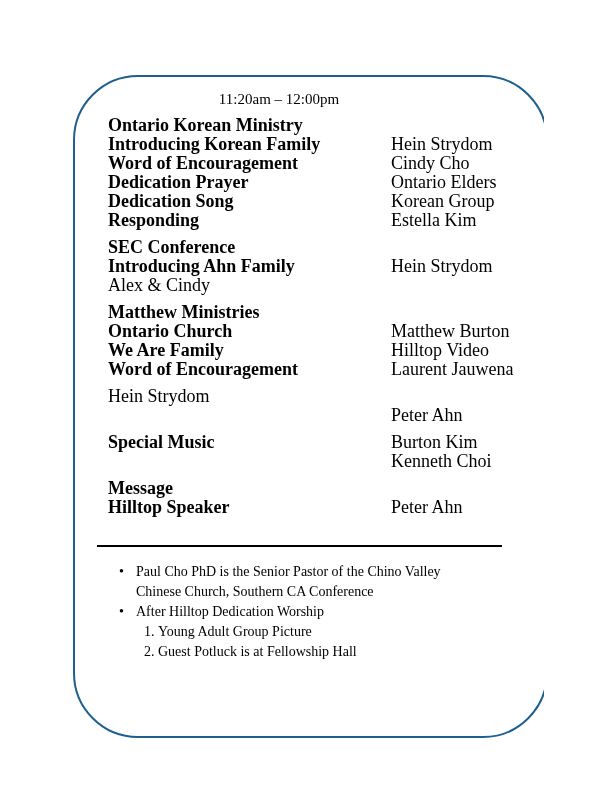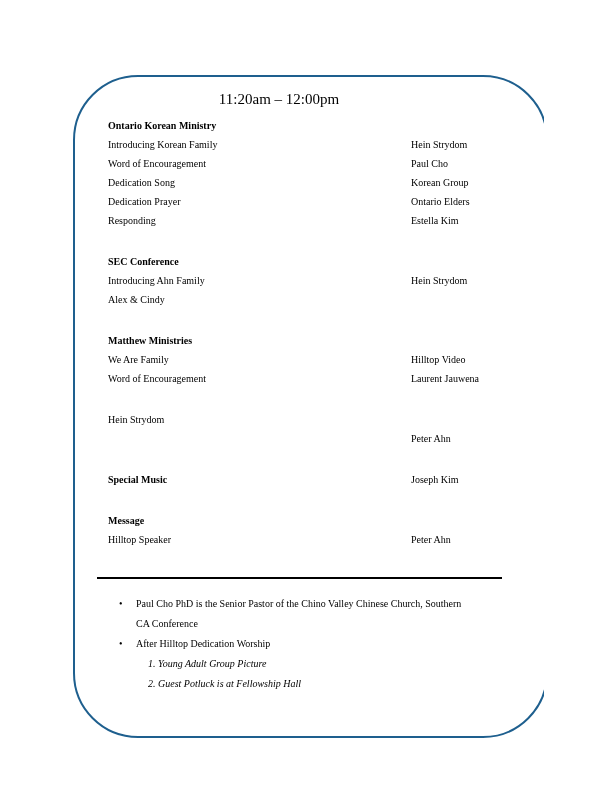--- a/index.html
+++ b/index.html
@@ -22,54 +22,53 @@
     border: 2px solid #1e5f8e;
     border-radius: 65px;
     padding: 13px 40px 0 33px;
   }
   .time-heading {
     width: 342px;
     text-align: center;
     font-size: 15px;
     line-height: 19px;
   }
-  .section { margin-top: 22px; }
+  .section { margin-top: 8px; }
   .section.first { margin-top: 7px; }
-  .row { display: flex; font-size: 10px; line-height: 19px; gap: 20px; }
-  .row .item { width: 283px; flex: 0 0 283px; }
+  .row { display: flex; font-size: 18px; line-height: 19px; }
+  .row .item { width: 283px; flex: 0 0 283px; font-weight: bold; }
   .row .item.bold { font-weight: bold; }
   .row .name { flex: 1; white-space: nowrap; }
   .divider {
     margin-top: 28px;
     margin-left: -11px;
     width: 405px;
     height: 0;
     border: 0;
     border-top: 2px solid #000000;
   }
   .notes {
     margin-top: 15px;
     list-style: none;
     padding-left: 28px;
-    font-size: 10px;
+    font-size: 14px;
     line-height: 20px;
   }
   .notes > li { position: relative; }
   .notes > li .bullet-text { display: block; }
   .notes > li::before {
     content: "\2022";
     position: absolute;
     left: -17px;
     top: 0;
   }
   .notes > li.wrap-narrow .bullet-text { max-width: 336px; }
   .sub-numbered {
     list-style: decimal;
     padding-left: 22px;
-    font-style: italic;
   }
 </style>
 </head>
 <body>
 
 <div class="page">
   <div class="card">
 
     <div class="time-heading">11:20am – 12:00pm</div>
 
@@ -77,29 +76,29 @@
       <div class="row">
         <div class="item bold">Ontario Korean Ministry</div>
         <div class="name"></div>
       </div>
       <div class="row">
         <div class="item">Introducing Korean Family</div>
         <div class="name">Hein Strydom</div>
       </div>
       <div class="row">
         <div class="item">Word of Encouragement</div>
-        <div class="name">Paul Cho</div>
+        <div class="name">Cindy Cho</div>
+      </div>
+      <div class="row">
+        <div class="item">Dedication Prayer</div>
+        <div class="name">Ontario Elders</div>
       </div>
       <div class="row">
         <div class="item">Dedication Song</div>
         <div class="name">Korean Group</div>
-      </div>
-      <div class="row">
-        <div class="item">Dedication Prayer</div>
-        <div class="name">Ontario Elders</div>
       </div>
       <div class="row">
         <div class="item">Responding</div>
         <div class="name">Estella Kim</div>
       </div>
     </div>
 
     <div class="section">
       <div class="row">
         <div class="item bold">SEC Conference</div>
@@ -113,20 +112,24 @@
         <div class="name">Alex &amp; Cindy</div>
       </div>
     </div>
 
     <div class="section">
       <div class="row">
         <div class="item bold">Matthew Ministries</div>
         <div class="name"></div>
       </div>
       <div class="row">
+        <div class="item">Ontario Church</div>
+        <div class="name">Matthew Burton</div>
+      </div>
+      <div class="row">
         <div class="item">We Are Family</div>
         <div class="name">Hilltop Video</div>
       </div>
       <div class="row">
         <div class="item">Word of Encouragement</div>
         <div class="name">Laurent Jauwena</div>
       </div>
     </div>
 
     <div class="section">
@@ -135,21 +138,25 @@
       </div>
       <div class="row">
         <div class="item"></div>
         <div class="name">Peter Ahn</div>
       </div>
     </div>
 
     <div class="section">
       <div class="row">
         <div class="item bold">Special Music</div>
-        <div class="name">Joseph Kim</div>
+        <div class="name">Burton Kim</div>
+      </div>
+      <div class="row">
+        <div class="item"></div>
+        <div class="name">Kenneth Choi</div>
       </div>
     </div>
 
     <div class="section">
       <div class="row">
         <div class="item bold">Message</div>
         <div class="name"></div>
       </div>
       <div class="row">
         <div class="item">Hilltop Speaker</div>

